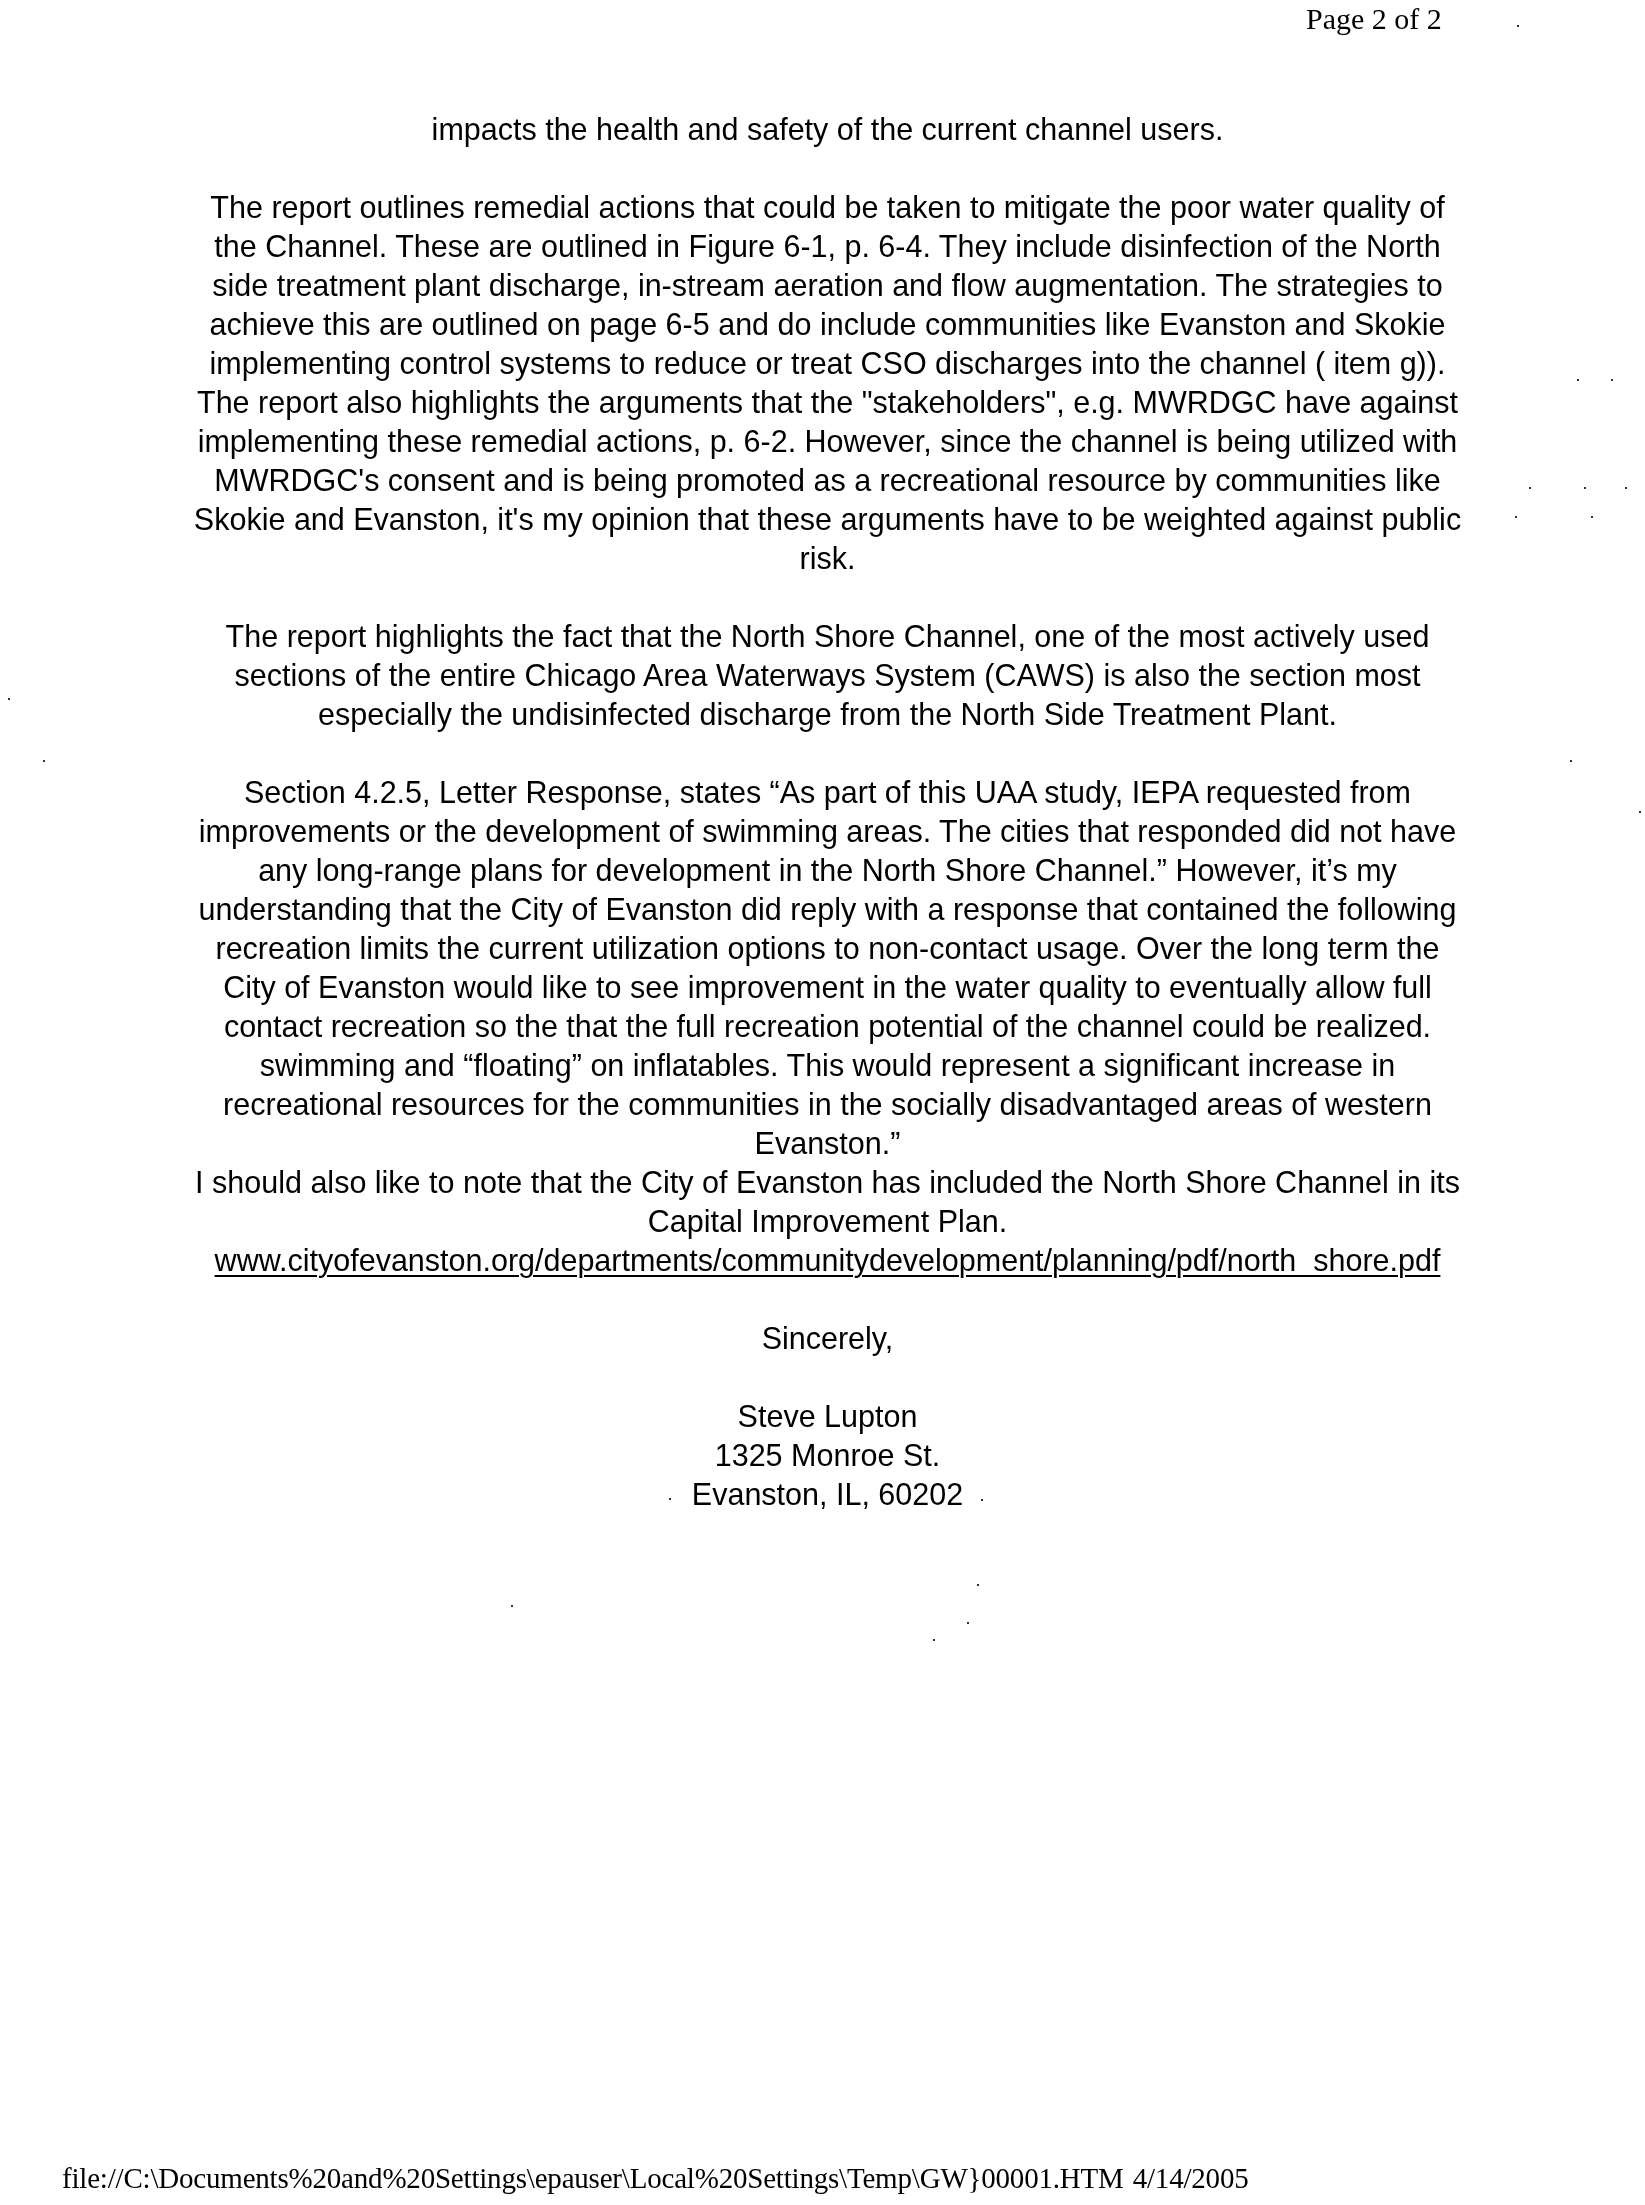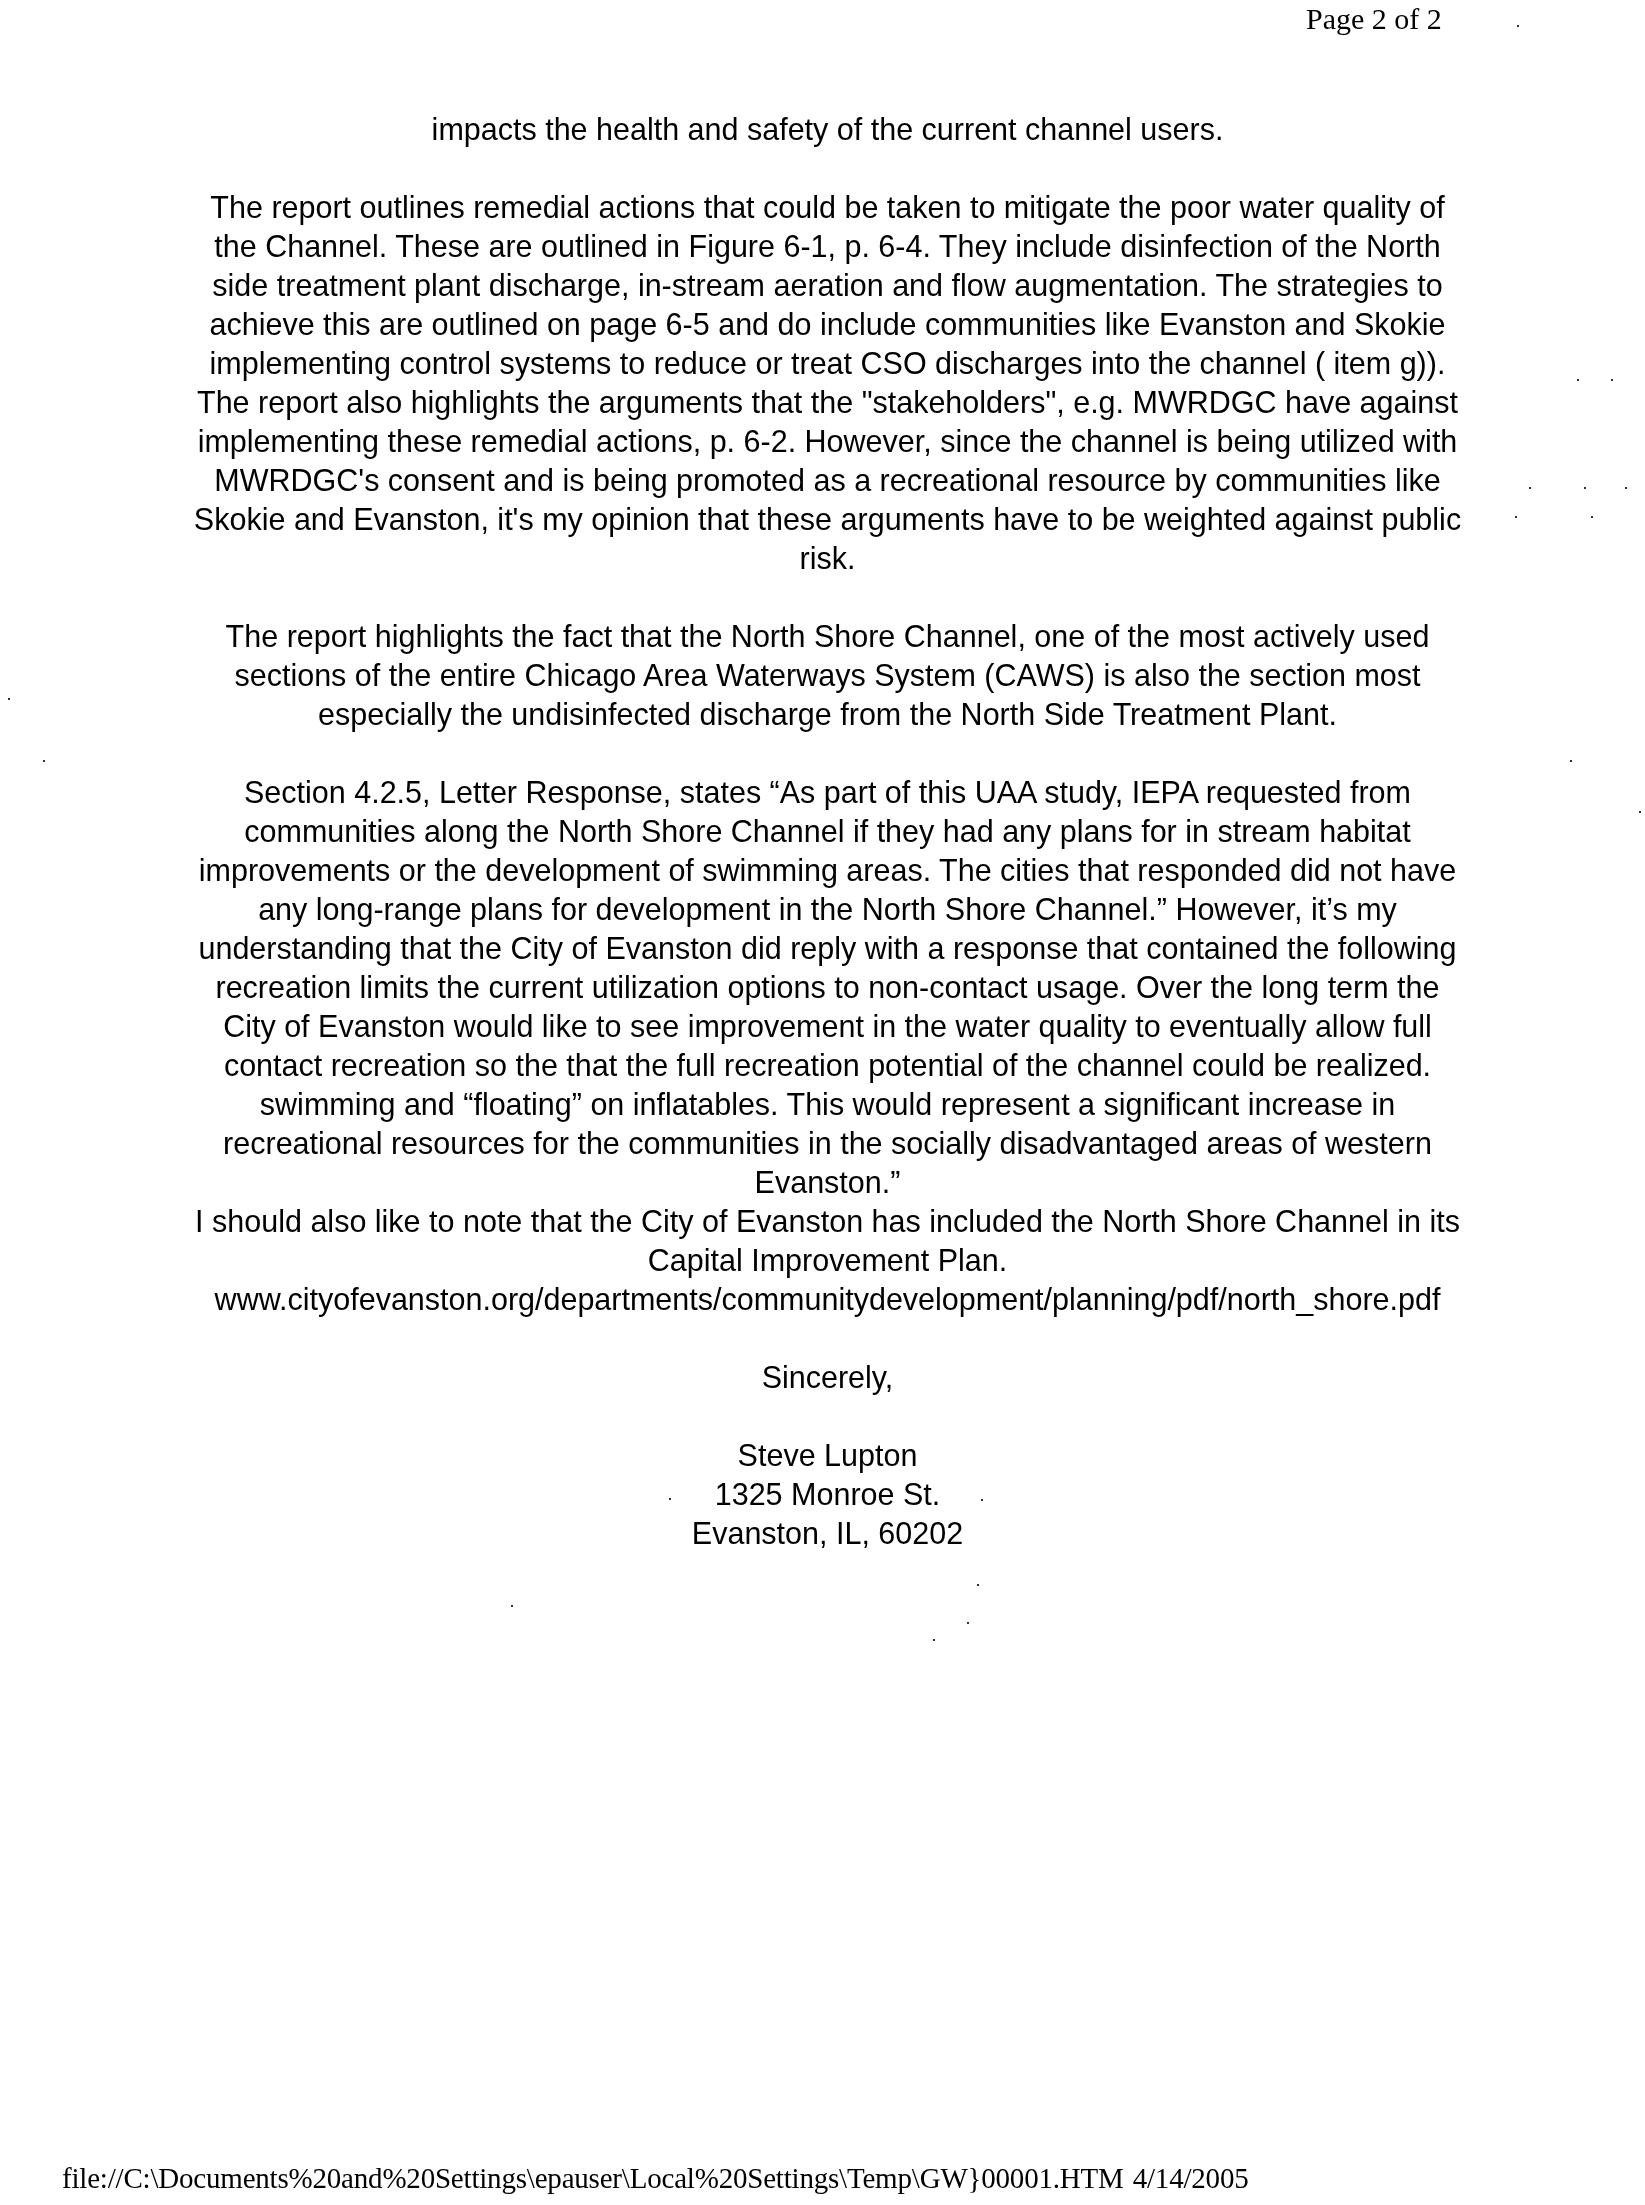--- a/index.html
+++ b/index.html
@@ -38,20 +38,21 @@
       white-space: nowrap;
       height: 39px;
     }
     .gap {
       display: block;
       height: 39px;
     }
     .it {
     }
     .link {
+      text-decoration: underline;
       text-underline-offset: 4.1px;
       text-decoration-thickness: 2.1px;
       color: #000000;
       cursor: pointer;
     }
     .footer {
       position: absolute;
       left: 62px;
       top: 2161px;
       font-family: "Liberation Serif", "DejaVu Serif", serif;
@@ -103,21 +104,20 @@
     <span class="line">sections of the entire Chicago Area Waterways System (CAWS) is also the section most</span>
     <span class="line">especially the undisinfected discharge from the North Side Treatment Plant.</span>
   </div>
 
   <span class="gap"></span>
 
   <div>
     <span class="line">
       <span>Section 4.2.5, Letter Response, states </span><span class="it">“As part of this UAA study, IEPA requested from</span>
     </span>
-    <span class="line it">communities along the North Shore Channel if they had any plans for in stream habitat</span>
     <span class="line it">improvements or the development of swimming areas. The cities that responded did not have</span>
     <span class="line">
       <span class="it">any long-range plans for development in the North Shore Channel.”</span><span> However, it’s my</span>
     </span>
     <span class="line">understanding that the City of Evanston did reply with a response that contained the following</span>
 
     <div>
       <span class="line it">recreation limits the current utilization options to non-contact usage.  Over the long term the</span>
       <span class="line it">City of Evanston would like to see improvement in the water quality to eventually allow full</span>
       <span class="line it">contact recreation so the that the full recreation potential of the channel could be realized.</span>

